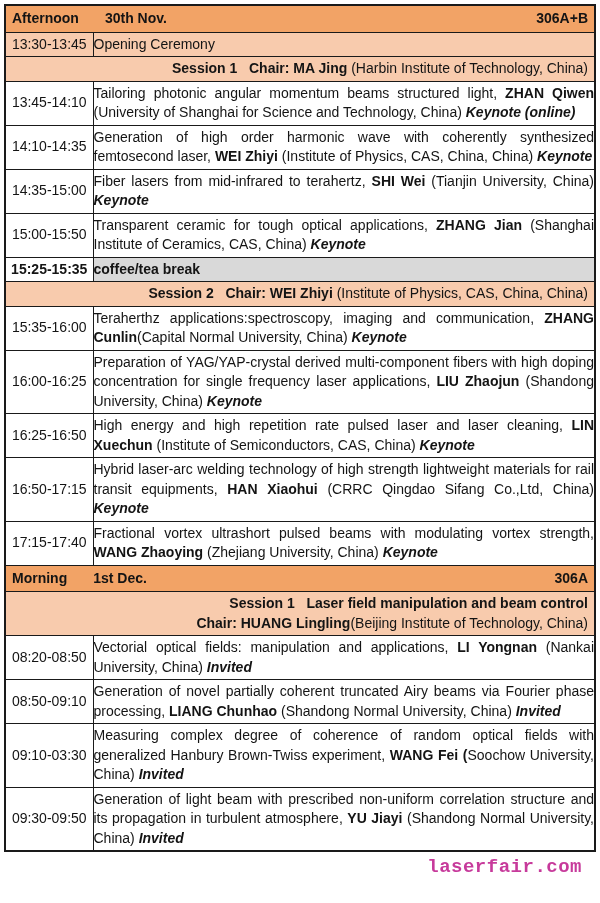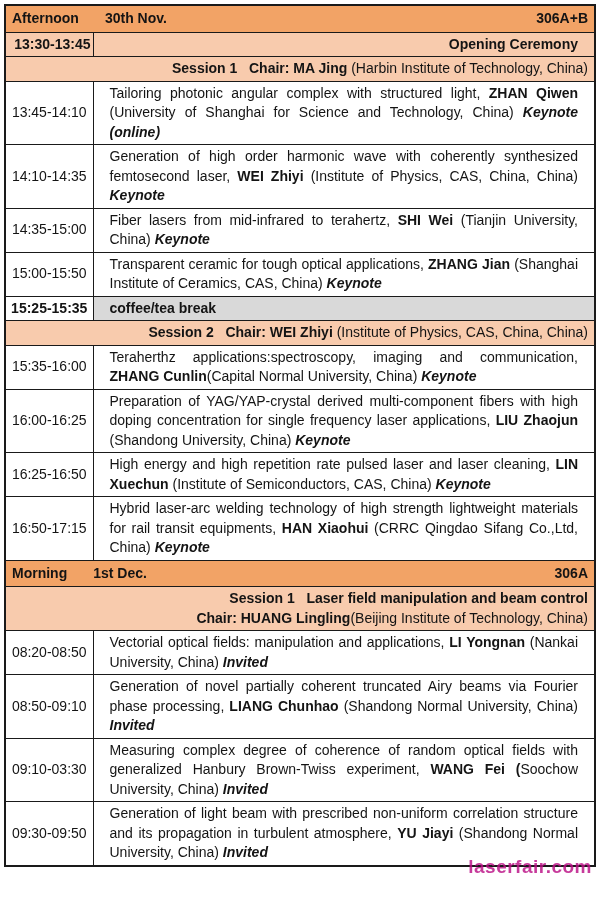--- a/index.html
+++ b/index.html
@@ -15,42 +15,42 @@
     width:600px;height:903px;position:relative;background:#ffffff;
     font-family:"Liberation Sans",sans-serif;color:#141414;overflow:hidden;
   }
   .page{position:absolute;inset:0;padding:4px;}
   table.schedule{
     border-collapse:collapse;width:100%;table-layout:fixed;
     border:2px solid var(--border);
   }
   td{
     border:1.4px solid var(--border);
-    padding:2px 16px;
+    padding:2px 0;
     font-size:14px;
     line-height:19.5px;
     vertical-align:middle;
     overflow:hidden;
   }
   col.time-col{width:88px;}
   .time-cell{text-align:center;padding:2px 2px;}
   .bold{font-weight:bold;}
   .b{font-weight:bold;}
   .i{font-style:italic;}
   .desc-cell{text-align:justify;}
   .day-cell{background:var(--day-bg);font-weight:bold;padding:3px 6px;}
   .day-flex{display:flex;justify-content:space-between;align-items:center;}
   .day-date-text{margin-left:26px;text-align:right;}
   .session-cell{background:var(--session-bg);padding:2px 6px;}
   .session-line{text-align:right;}
-  .banner-time,.banner-label{background:var(--session-bg);font-weight:bold;text-align:right;}
+  .banner-time,.banner-label{background:var(--session-bg);font-weight:normal;}
   .break-label{background:var(--break-bg);font-weight:bold;}
   .watermark{
-    position:absolute;right:8px;top:856px;
-    font-family:Liberation Sans, sans-serif;
+    position:absolute;right:18px;top:856px;
+    font-family:Liberation Mono, monospace;
     font-weight:bold;font-size:19px;letter-spacing:0.5px;
     color:var(--wm);opacity:0.82;pointer-events:none;
   }
 </style>
 </head>
 <body>
 
 <div class="page">
   <table class="schedule">
     <colgroup>
@@ -70,21 +70,21 @@
           <td class="time-cell bold banner-time">13:30-13:45</td>
           <td class="banner-label">Opening Ceremony</td>
         </tr>
         <tr class="row">
           <td class="session-cell" colspan="2">
             <div class="session-line"><span class="b">Session 1&nbsp;&nbsp; Chair: MA Jing </span><span>(Harbin Institute of Technology, China)</span></div>
           </td>
         </tr>
         <tr class="row">
           <td class="time-cell">13:45-14:10</td>
-          <td class="desc-cell"><span>Tailoring photonic angular complex with structured light, </span><span class="b">ZHAN Qiwen</span><span> (University of Shanghai for Science and Technology, China) </span><span class="b i">Keynote (online)</span></td>
+          <td class="desc-cell"><span>Tailoring photonic angular momentum beams structured light, </span><span class="b">ZHAN Qiwen</span><span> (University of Shanghai for Science and Technology, China) </span><span class="b i">Keynote (online)</span></td>
         </tr>
         <tr class="row">
           <td class="time-cell">14:10-14:35</td>
           <td class="desc-cell"><span>Generation of high order harmonic wave with coherently synthesized femtosecond laser, </span><span class="b">WEI Zhiyi</span><span> (Institute of Physics, CAS, China, China) </span><span class="b i">Keynote</span></td>
         </tr>
         <tr class="row">
           <td class="time-cell">14:35-15:00</td>
           <td class="desc-cell"><span>Fiber lasers from mid-infrared to terahertz, </span><span class="b">SHI Wei</span><span> (Tianjin University, China) </span><span class="b i">Keynote</span></td>
         </tr>
         <tr class="row">
@@ -110,20 +110,24 @@
         </tr>
         <tr class="row">
           <td class="time-cell">16:25-16:50</td>
           <td class="desc-cell"><span>High energy and high repetition rate pulsed laser and laser cleaning, </span><span class="b">LIN Xuechun</span><span> (Institute of Semiconductors, CAS, China) </span><span class="b i">Keynote</span></td>
         </tr>
         <tr class="row">
           <td class="time-cell">16:50-17:15</td>
           <td class="desc-cell"><span>Hybrid laser-arc welding technology of high strength lightweight materials for rail transit equipments, </span><span class="b">HAN Xiaohui</span><span> (CRRC Qingdao Sifang Co.,Ltd, China) </span><span class="b i">Keynote</span></td>
         </tr>
         <tr class="row">
+          <td class="time-cell">17:15-17:40</td>
+          <td class="desc-cell"><span>Fractional vortex ultrashort pulsed beams with modulating vortex strength, </span><span class="b">WANG Zhaoying</span><span> (Zhejiang University, China) </span><span class="b i">Keynote</span></td>
+        </tr>
+        <tr class="row">
           <td class="day-cell" colspan="2">
             <div class="day-flex">
               <span class="day-left"><span class="day-title-text">Morning</span><span class="day-date-text">1st Dec.</span></span>
               <span class="day-room">306A</span>
             </div>
           </td>
         </tr>
         <tr class="row">
           <td class="session-cell" colspan="2">
             <div class="session-line"><span class="b">Session 1&nbsp;&nbsp; Laser field manipulation and beam control</span></div>

